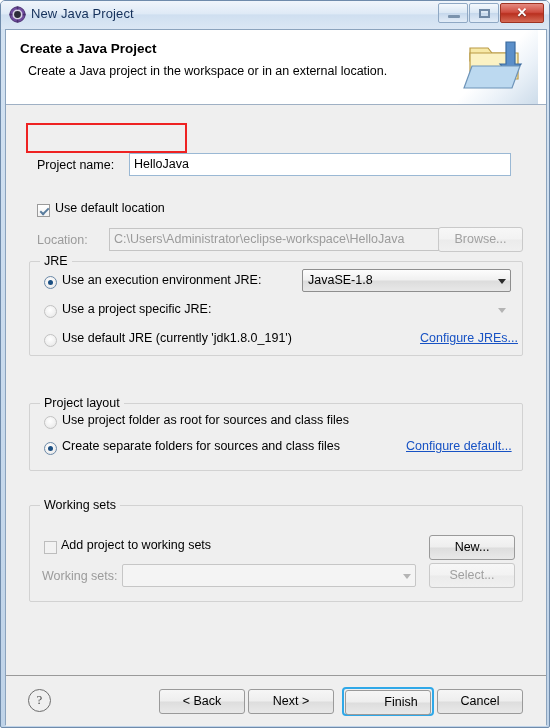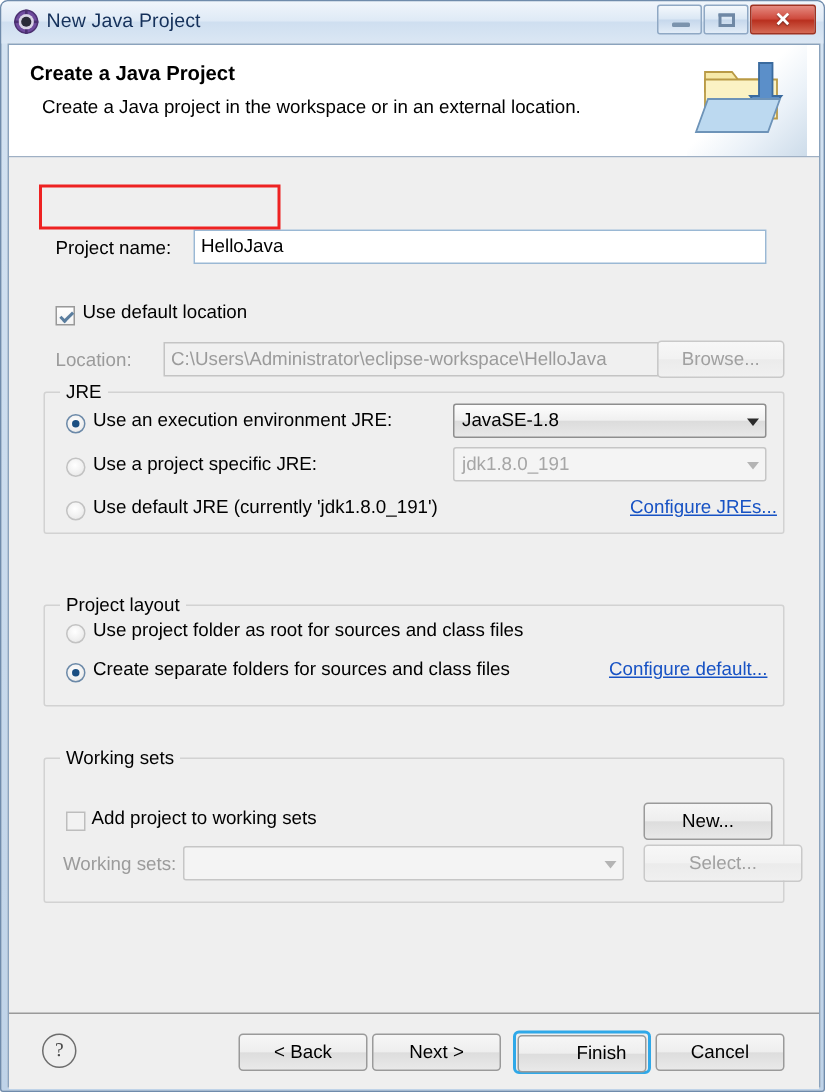--- a/index.html
+++ b/index.html
@@ -382,21 +382,20 @@
         <span class="group-title">JRE</span>
       </div>
 
       <span class="radio on" style="left:38px; top:118px; margin-top:53px;"></span>
       <span class="lbl" style="left:56px; top:168px;">Use an execution environment JRE:</span>
       <div class="combo" style="left:296px; top:164px; width:209px;">JavaSE-1.8</div>
       <span class="combo-arrow" style="left:492px; top:174px;"></span>
 
       <span class="radio off-dim" style="left:38px; top:200px;"></span>
       <span class="lbl" style="left:56px; top:197px;">Use a project specific JRE:</span>
-      <div class="combo disabled" style="left:296px; top:193px; width:209px;">jdk1.8.0_191</div>
       <span class="combo-arrow" style="left:492px; top:203px; border-top-color:#b4b4b4;"></span>
 
       <span class="radio off-dim" style="left:38px; top:229px;"></span>
       <span class="lbl" style="left:56px; top:226px;">Use default JRE (currently 'jdk1.8.0_191')</span>
       <span class="link" style="left:414px; top:226px;">Configure JREs...</span>
 
       <div class="group" style="left:23px; top:298px; width:494px; height:68px;">
         <span class="group-title">Project layout</span>
       </div>
 
@@ -411,21 +410,21 @@
         <span class="group-title">Working sets</span>
       </div>
 
       <span class="checkbox dim" style="left:38px; top:436px;"></span>
       <span class="lbl" style="left:55px; top:433px;">Add project to working sets</span>
       <div class="btn" style="left:423px; top:430px; width:86px;">New...</div>
 
       <span class="lbl dim" style="left:36px; top:464px;">Working sets:</span>
       <div class="combo disabled" style="left:116px; top:459px; width:294px;"></div>
       <span class="combo-arrow" style="left:397px; top:469px; border-top-color:#b4b4b4;"></span>
-      <div class="btn disabled" style="left:423px; top:458px; width:106px;">Select...</div>
+      <div class="btn disabled" style="left:423px; top:458px; width:86px;">Select...</div>
 
     </div>
 
     <div class="buttonbar">
       <span class="help-icon">?</span>
       <div class="btn" style="left:153px; top:13px; width:86px;">&lt; Back</div>
       <div class="btn" style="left:242px; top:13px; width:86px;">Next &gt;</div>
       <div class="btn-focusring" style="left:336px; top:11px; width:92px; height:29px;"></div>
       <div class="btn" style="left:339px; top:14px; width:86px;padding-left:26px;">Finish</div>
       <div class="btn" style="left:431px; top:13px; width:86px;">Cancel</div>

